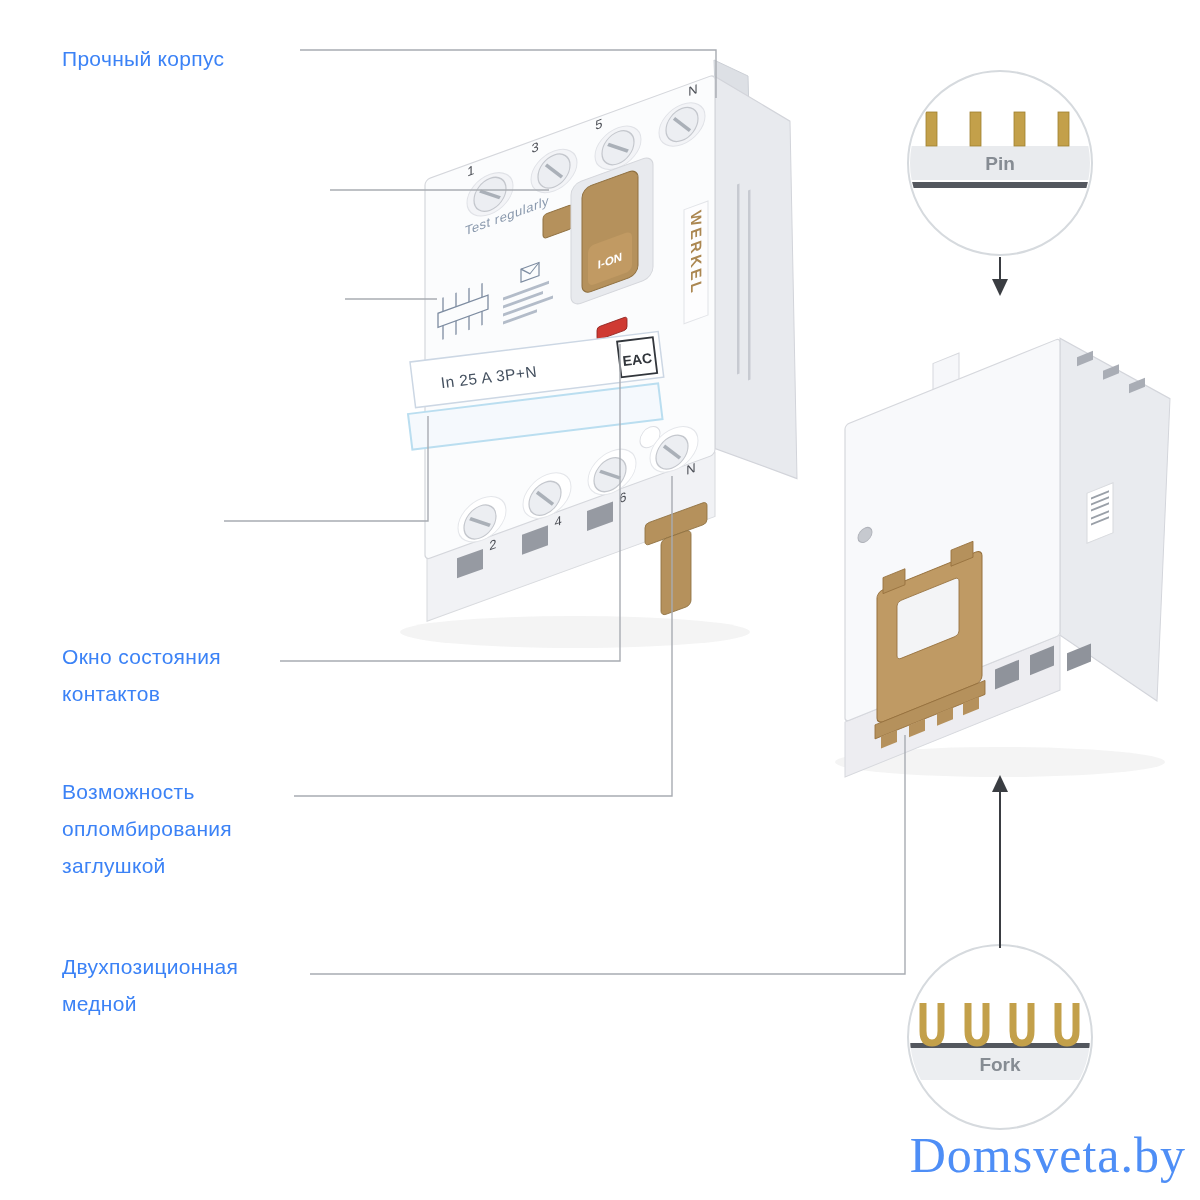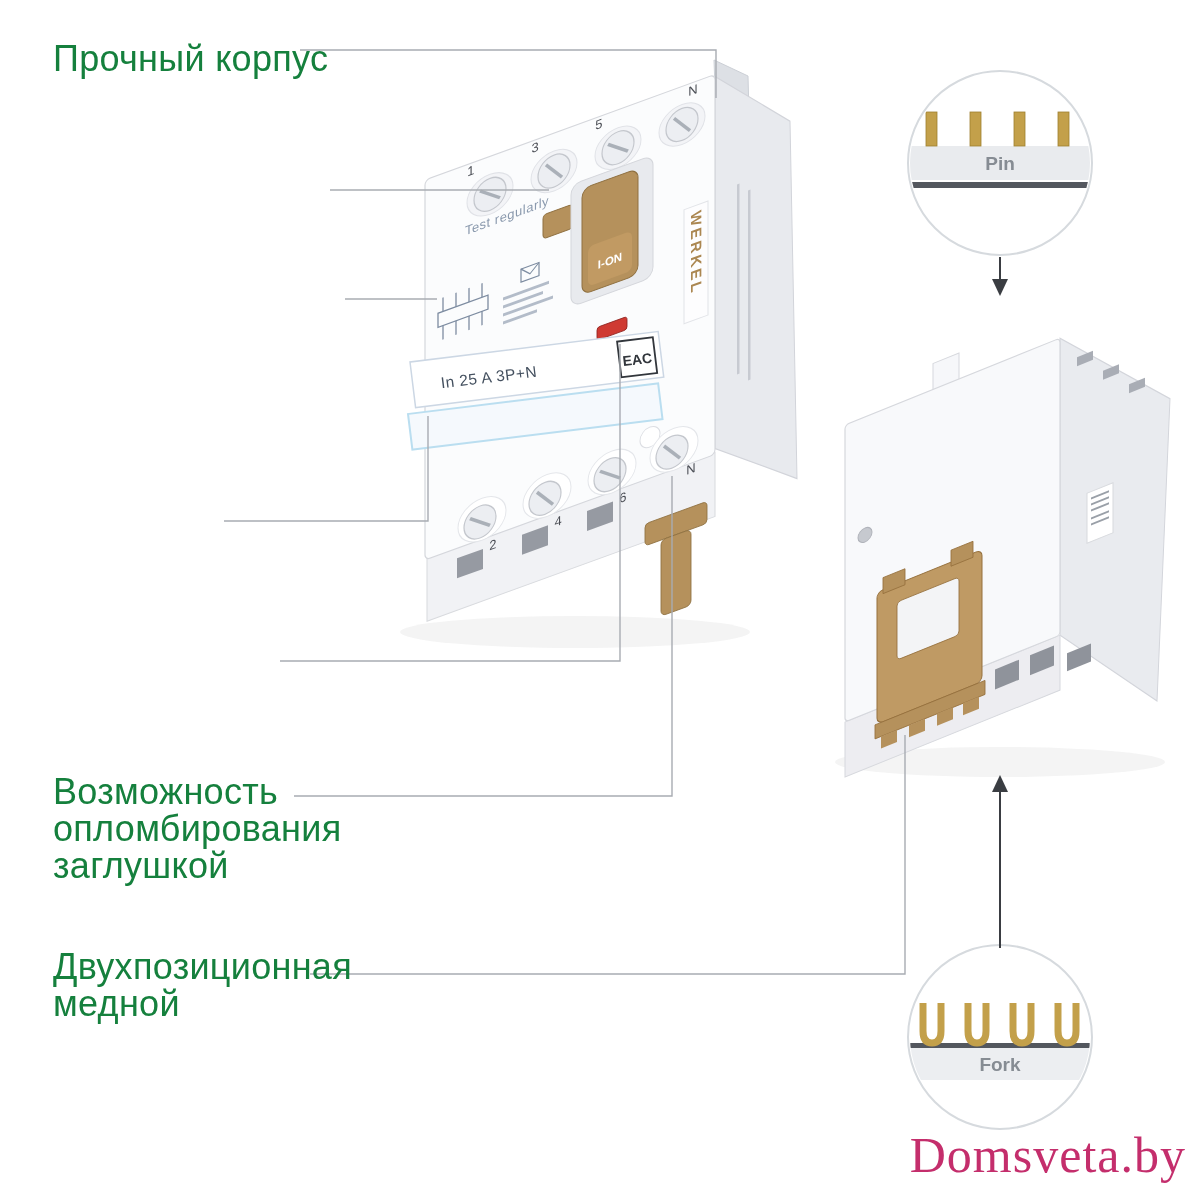--- a/index.html
+++ b/index.html
@@ -1,27 +1,27 @@
 <!DOCTYPE html>
 <html><head>
 <meta charset="utf-8">
 <style>
   html, body { margin:0; padding:0; width:1200px; height:1200px; background:#ffffff; }
   body { font-family:"Liberation Sans", sans-serif; }
   .canvas { position:relative; width:1200px; height:1200px; background:#ffffff; overflow:hidden; }
   .art { position:absolute; left:0; top:0; width:1200px; height:1200px; }
   .feature-label {
-    position:absolute; left:53px;
-    font-size:36px; line-height:37px; color:#15803d;
+    position:absolute; left:62px;
+    font-size:21px; line-height:37px; color:#3b82f6;
     letter-spacing:.3px; white-space:pre-line;
   }
   .watermark {
     position:absolute; right:14px; bottom:16px;
     font-family:"Liberation Serif", serif;
-    font-size:50px; color:#be185d; opacity:.9; letter-spacing:1px;
+    font-size:50px; color:#3b82f6; opacity:.9; letter-spacing:1px;
   }
   svg text { font-family:"Liberation Sans", sans-serif; }
   .tnum { font-size:13px; fill:#4c4f56; text-anchor:middle; }
 </style>
 </head>
 <body>
 
 <div class="canvas">
 
   <svg class="art" viewBox="0 0 1200 1200">
@@ -219,20 +219,22 @@
       <line x1="330" y1="190" x2="549" y2="190"></line>
       <line x1="345" y1="299" x2="437" y2="299"></line>
       <polyline points="224,521 428,521 428,416"></polyline>
       <polyline points="280,661 620,661 620,344"></polyline>
       <polyline points="294,796 672,796 672,476"></polyline>
       <polyline points="310,974 905,974 905,735"></polyline>
     </g>
   </svg>
 
   <div class="feature-label" style="top:40px">Прочный корпус</div>
+  <div class="feature-label" style="top:638px">Окно состояния
+контактов</div>
   <div class="feature-label" style="top:773px">Возможность
 опломбирования
 заглушкой</div>
   <div class="feature-label" style="top:948px">Двухпозиционная
 медной</div>
 
   <div class="watermark">Domsveta.by</div>
 </div>
 
 </body></html>

